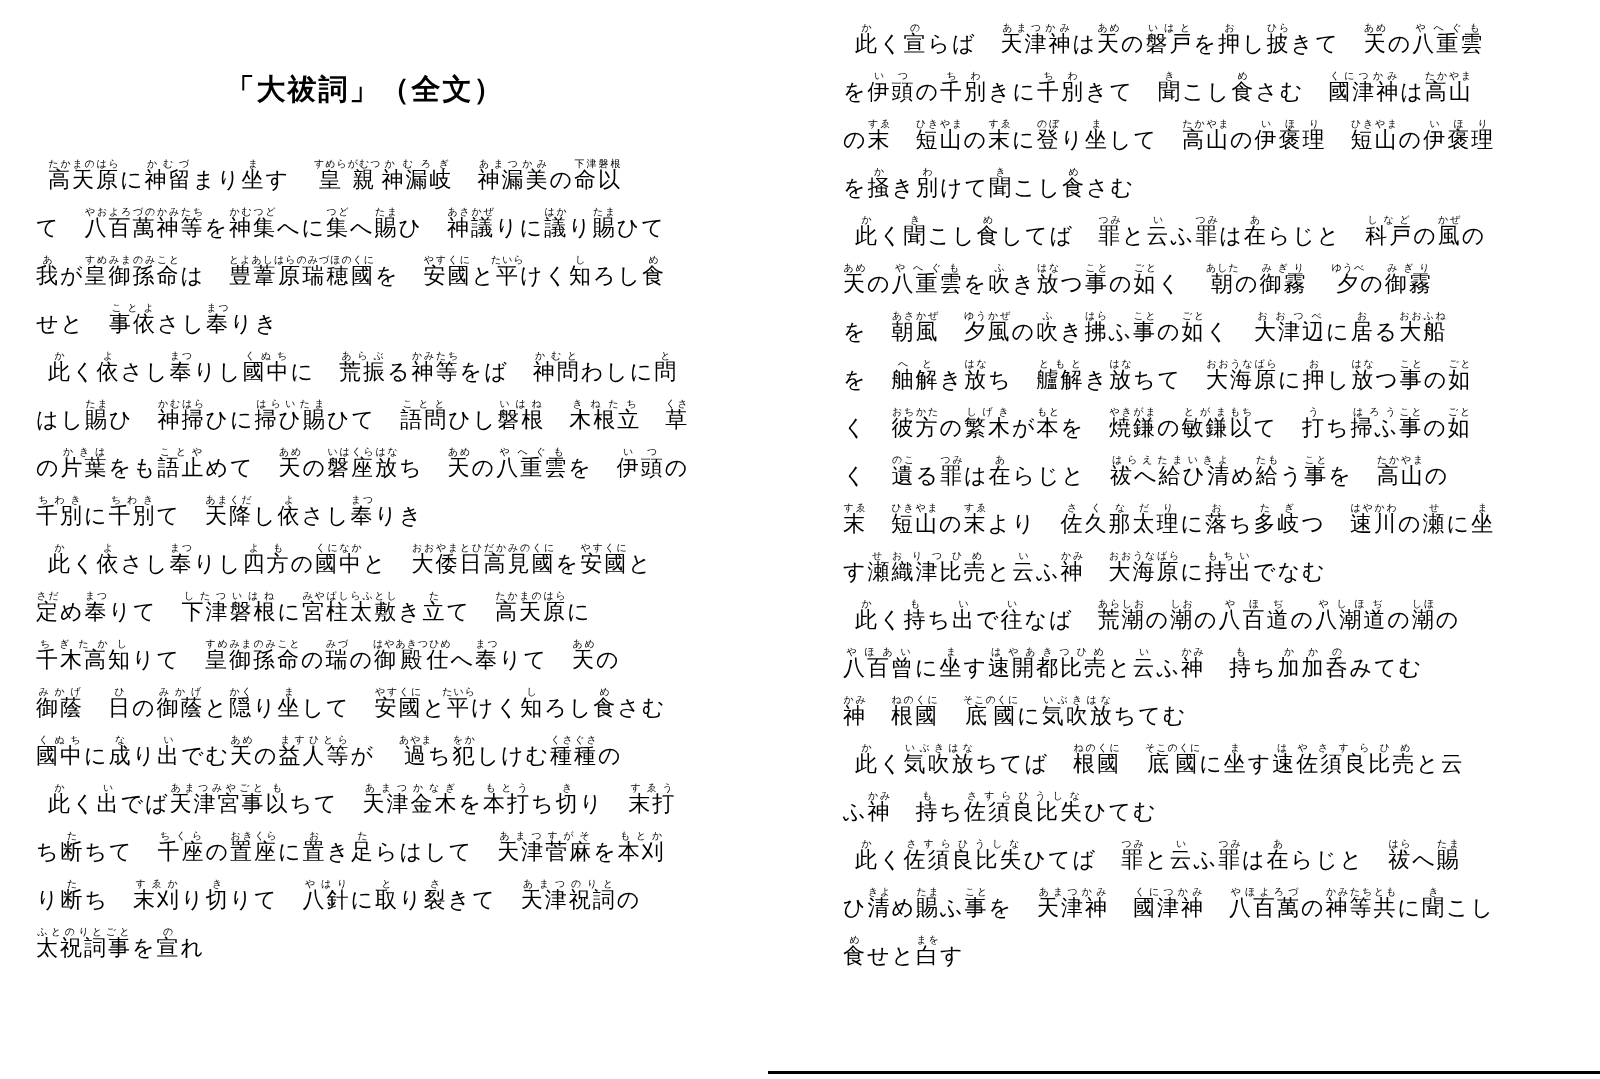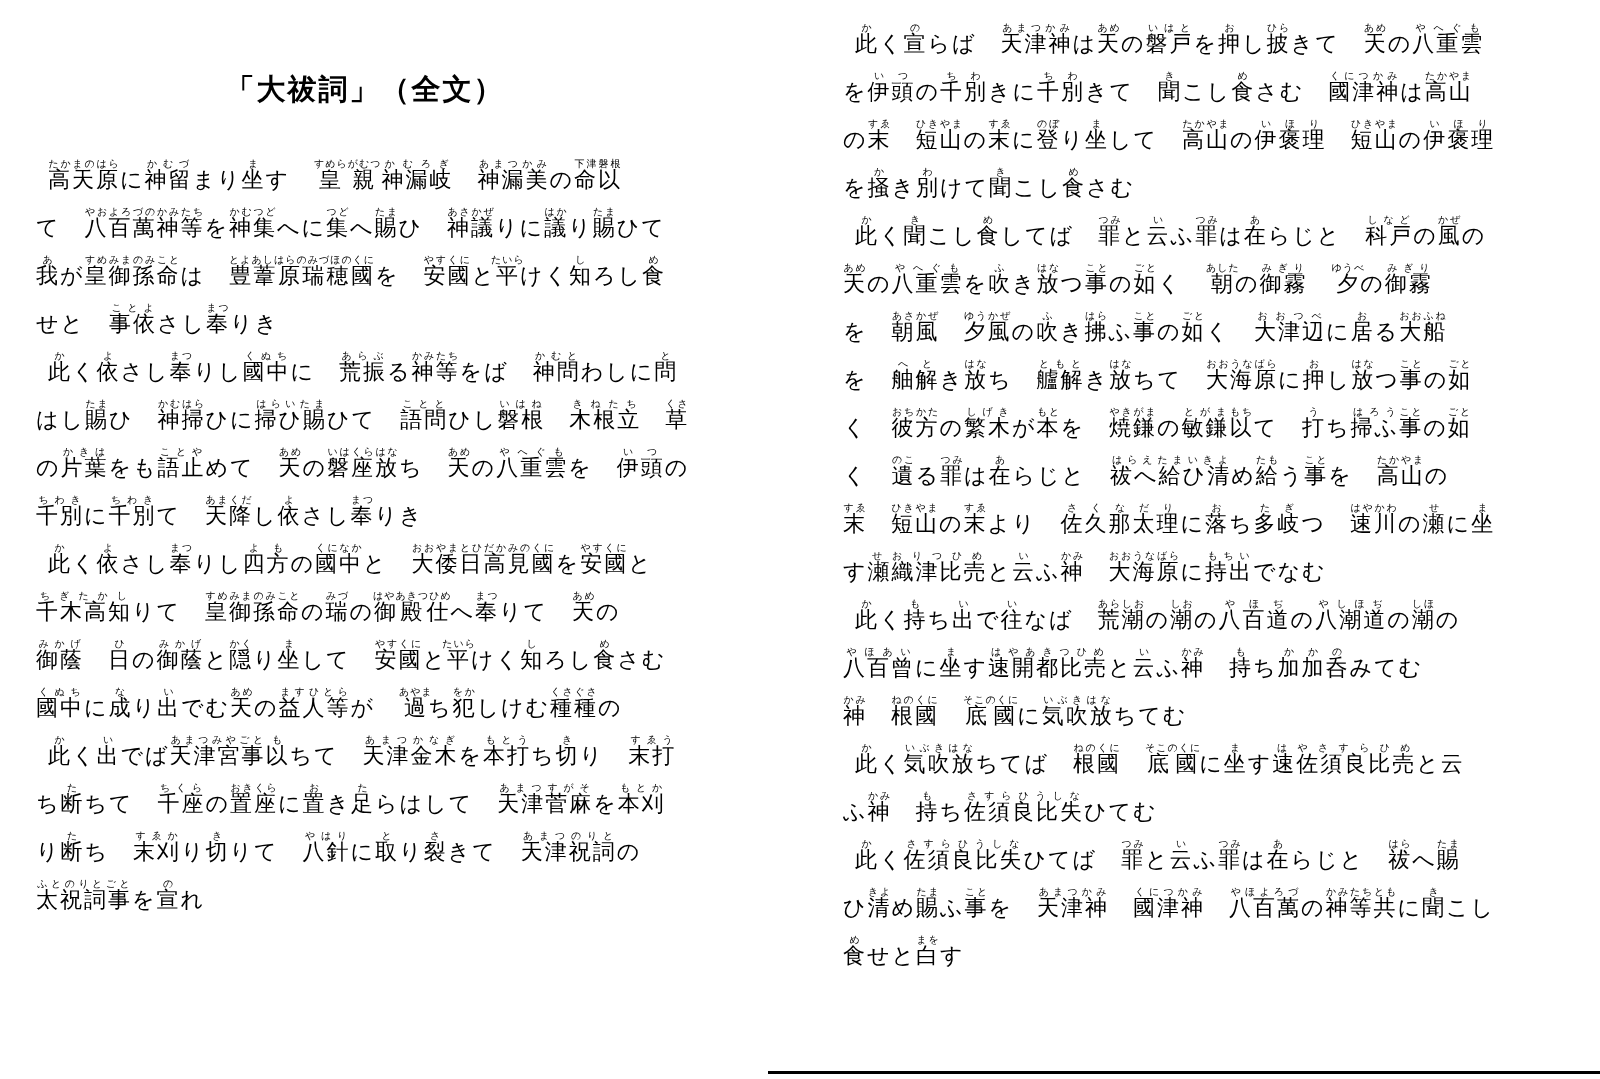--- a/index.html
+++ b/index.html
@@ -71,20 +71,21 @@
   <div class="column col-left">
       <div class="line indent"><ruby>高天原<rt>たかまのはら</rt></ruby>に<ruby>神留<rt>かむづ</rt></ruby>まり<ruby>坐<rt>ま</rt></ruby>す<span class="gap"></span><ruby>皇親<rt>すめらがむつ</rt></ruby><ruby>神漏岐<rt>かむろぎ</rt></ruby><span class="gap"></span><ruby>神漏美<rt>あまつかみ</rt></ruby>の<ruby>命以<rt>下津磐根</rt></ruby></div>
       <div class="line">て<span class="gap"></span><ruby>八百萬神等<rt>やおよろづのかみたち</rt></ruby>を<ruby>神集<rt>かむつど</rt></ruby>へに<ruby>集<rt>つど</rt></ruby>へ<ruby>賜<rt>たま</rt></ruby>ひ<span class="gap"></span><ruby>神議<rt>あさかぜ</rt></ruby>りに<ruby>議<rt>はか</rt></ruby>り<ruby>賜<rt>たま</rt></ruby>ひて</div>
       <div class="line"><ruby>我<rt>あ</rt></ruby>が<ruby>皇御孫命<rt>すめみまのみこと</rt></ruby>は<span class="gap"></span><ruby>豊葦原瑞穂國<rt>とよあしはらのみづほのくに</rt></ruby>を<span class="gap"></span><ruby>安國<rt>やすくに</rt></ruby>と<ruby>平<rt>たいら</rt></ruby>けく<ruby>知<rt>し</rt></ruby>ろし<ruby>食<rt>め</rt></ruby></div>
       <div class="line">せと<span class="gap"></span><ruby>事依<rt>ことよ</rt></ruby>さし<ruby>奉<rt>まつ</rt></ruby>りき</div>
       <div class="line indent"><ruby>此<rt>か</rt></ruby>く<ruby>依<rt>よ</rt></ruby>さし<ruby>奉<rt>まつ</rt></ruby>りし<ruby>國中<rt>くぬち</rt></ruby>に<span class="gap"></span><ruby>荒振<rt>あらぶ</rt></ruby>る<ruby>神等<rt>かみたち</rt></ruby>をば<span class="gap"></span><ruby>神問<rt>かむと</rt></ruby>わしに<ruby>問<rt>と</rt></ruby></div>
       <div class="line">はし<ruby>賜<rt>たま</rt></ruby>ひ<span class="gap"></span><ruby>神掃<rt>かむはら</rt></ruby>ひに<ruby>掃ひ賜<rt>はらいたま</rt></ruby>ひて<span class="gap"></span><ruby>語問<rt>ことと</rt></ruby>ひし<ruby>磐根<rt>いはね</rt></ruby><span class="gap"></span><ruby>木根立<rt>きねたち</rt></ruby><span class="gap"></span><ruby>草<rt>くさ</rt></ruby></div>
       <div class="line">の<ruby>片葉<rt>かきは</rt></ruby>をも<ruby>語止<rt>ことや</rt></ruby>めて<span class="gap"></span><ruby>天<rt>あめ</rt></ruby>の<ruby>磐座放<rt>いはくらはな</rt></ruby>ち<span class="gap"></span><ruby>天<rt>あめ</rt></ruby>の<ruby>八重雲<rt>やへぐも</rt></ruby>を<span class="gap"></span><ruby>伊頭<rt>いつ</rt></ruby>の</div>
       <div class="line"><ruby>千別<rt>ちわき</rt></ruby>に<ruby>千別<rt>ちわき</rt></ruby>て<span class="gap"></span><ruby>天降<rt>あまくだ</rt></ruby>し<ruby>依<rt>よ</rt></ruby>さし<ruby>奉<rt>まつ</rt></ruby>りき</div>
       <div class="line indent"><ruby>此<rt>か</rt></ruby>く<ruby>依<rt>よ</rt></ruby>さし<ruby>奉<rt>まつ</rt></ruby>りし<ruby>四方<rt>よも</rt></ruby>の<ruby>國中<rt>くになか</rt></ruby>と<span class="gap"></span><ruby>大倭日高見國<rt>おおやまとひだかみのくに</rt></ruby>を<ruby>安國<rt>やすくに</rt></ruby>と</div>
+      <div class="line"><ruby>定<rt>さだ</rt></ruby>め<ruby>奉<rt>まつ</rt></ruby>りて<span class="gap"></span><ruby>下津磐根<rt>したついはね</rt></ruby>に<ruby>宮柱太敷<rt>みやばしらふとし</rt></ruby>き<ruby>立<rt>た</rt></ruby>て<span class="gap"></span><ruby>高天原<rt>たかまのはら</rt></ruby>に</div>
       <div class="line"><ruby>千木高知<rt>ちぎたかし</rt></ruby>りて<span class="gap"></span><ruby>皇御孫命<rt>すめみまのみこと</rt></ruby>の<ruby>瑞<rt>みづ</rt></ruby>の<ruby>御殿仕<rt>はやあきつひめ</rt></ruby>へ<ruby>奉<rt>まつ</rt></ruby>りて<span class="gap"></span><ruby>天<rt>あめ</rt></ruby>の</div>
       <div class="line"><ruby>御蔭<rt>みかげ</rt></ruby><span class="gap"></span><ruby>日<rt>ひ</rt></ruby>の<ruby>御蔭<rt>みかげ</rt></ruby>と<ruby>隠<rt>かく</rt></ruby>り<ruby>坐<rt>ま</rt></ruby>して<span class="gap"></span><ruby>安國<rt>やすくに</rt></ruby>と<ruby>平<rt>たいら</rt></ruby>けく<ruby>知<rt>し</rt></ruby>ろし<ruby>食<rt>め</rt></ruby>さむ</div>
       <div class="line"><ruby>國中<rt>くぬち</rt></ruby>に<ruby>成<rt>な</rt></ruby>り<ruby>出<rt>い</rt></ruby>でむ<ruby>天<rt>あめ</rt></ruby>の<ruby>益人等<rt>ますひとら</rt></ruby>が<span class="gap"></span><ruby>過<rt>あやま</rt></ruby>ち<ruby>犯<rt>をか</rt></ruby>しけむ<ruby>種種<rt>くさぐさ</rt></ruby>の</div>
       <div class="line indent"><ruby>此<rt>か</rt></ruby>く<ruby>出<rt>い</rt></ruby>でば<ruby>天津宮事<rt>あまつみやごと</rt></ruby><ruby>以<rt>も</rt></ruby>ちて<span class="gap"></span><ruby>天津金木<rt>あまつかなぎ</rt></ruby>を<ruby>本打<rt>もとう</rt></ruby>ち<ruby>切<rt>き</rt></ruby>り<span class="gap"></span><ruby>末打<rt>すゑう</rt></ruby></div>
       <div class="line">ち<ruby>断<rt>た</rt></ruby>ちて<span class="gap"></span><ruby>千座<rt>ちくら</rt></ruby>の<ruby>置座<rt>おきくら</rt></ruby>に<ruby>置<rt>お</rt></ruby>き<ruby>足<rt>た</rt></ruby>らはして<span class="gap"></span><ruby>天津菅麻<rt>あまつすがそ</rt></ruby>を<ruby>本刈<rt>もとか</rt></ruby></div>
       <div class="line">り<ruby>断<rt>た</rt></ruby>ち<span class="gap"></span><ruby>末刈<rt>すゑか</rt></ruby>り<ruby>切<rt>き</rt></ruby>りて<span class="gap"></span><ruby>八針<rt>やはり</rt></ruby>に<ruby>取<rt>と</rt></ruby>り<ruby>裂<rt>さ</rt></ruby>きて<span class="gap"></span><ruby>天津祝詞<rt>あまつのりと</rt></ruby>の</div>
       <div class="line"><ruby>太祝詞事<rt>ふとのりとごと</rt></ruby>を<ruby>宣<rt>の</rt></ruby>れ</div>
     </div>
   <div class="column col-right">
       <div class="line indent"><ruby>此<rt>か</rt></ruby>く<ruby>宣<rt>の</rt></ruby>らば<span class="gap"></span><ruby>天津神<rt>あまつかみ</rt></ruby>は<ruby>天<rt>あめ</rt></ruby>の<ruby>磐戸<rt>いはと</rt></ruby>を<ruby>押<rt>お</rt></ruby>し<ruby>披<rt>ひら</rt></ruby>きて<span class="gap"></span><ruby>天<rt>あめ</rt></ruby>の<ruby>八重雲<rt>やへぐも</rt></ruby></div>

